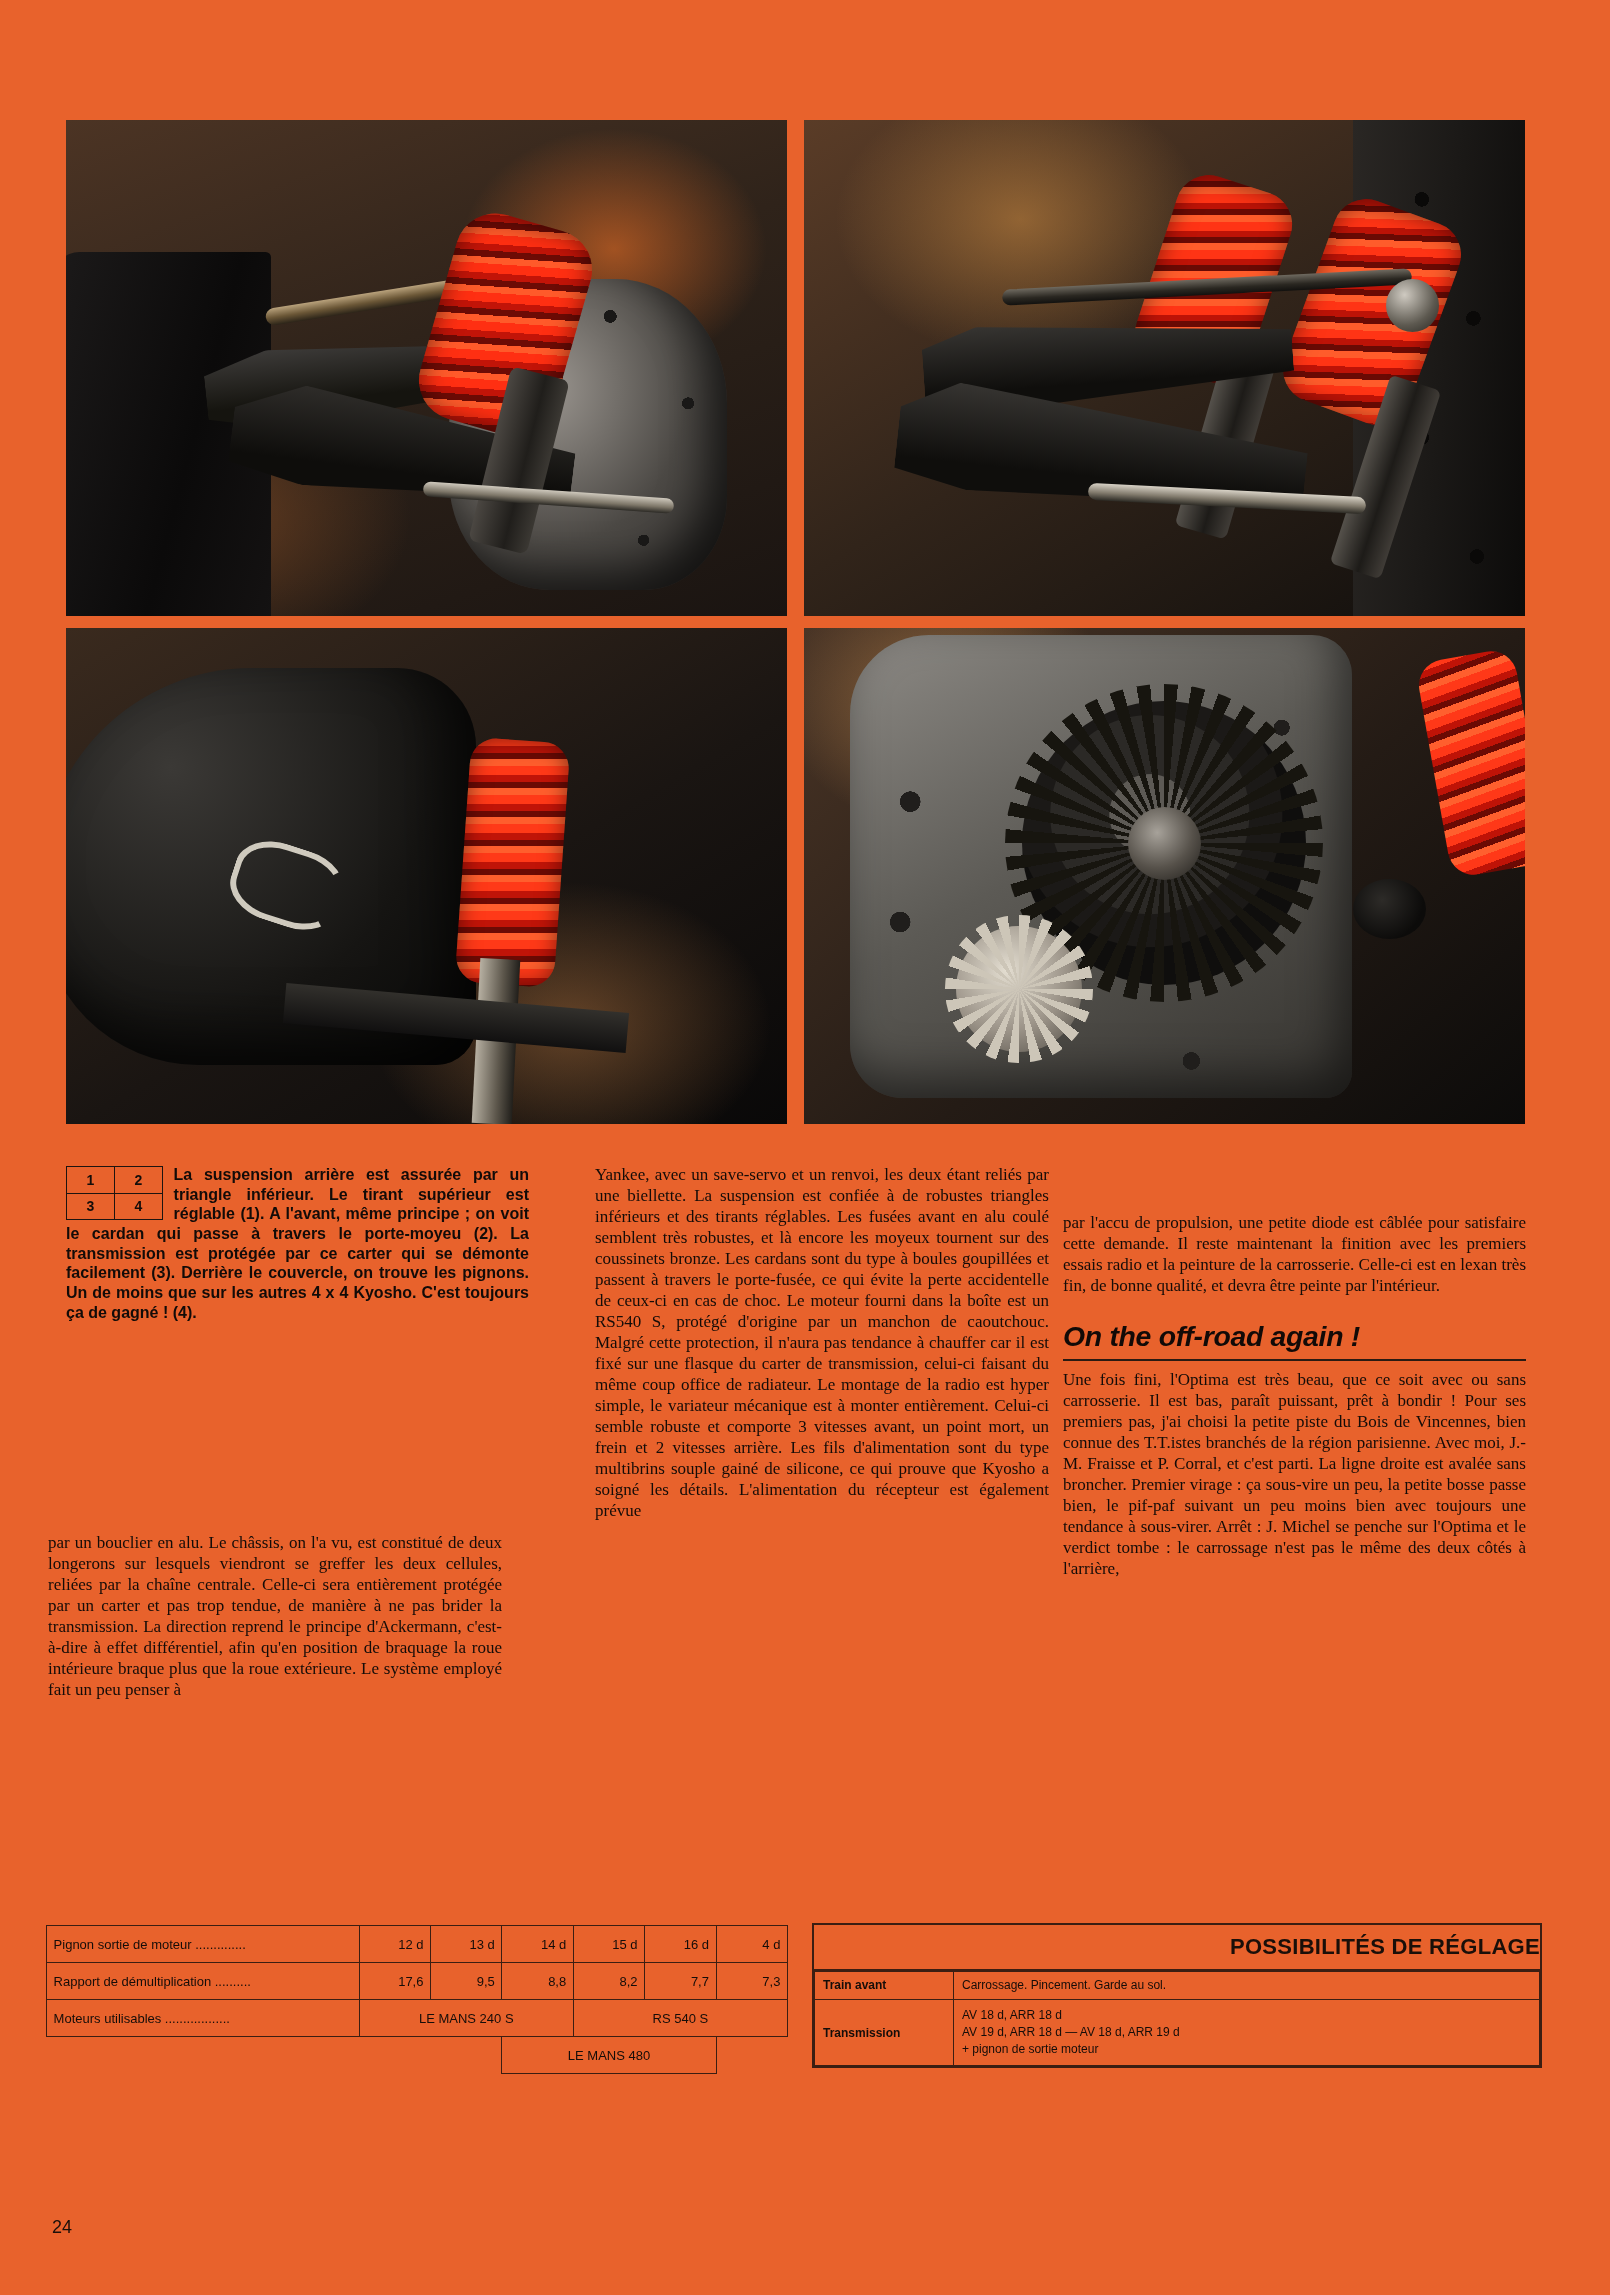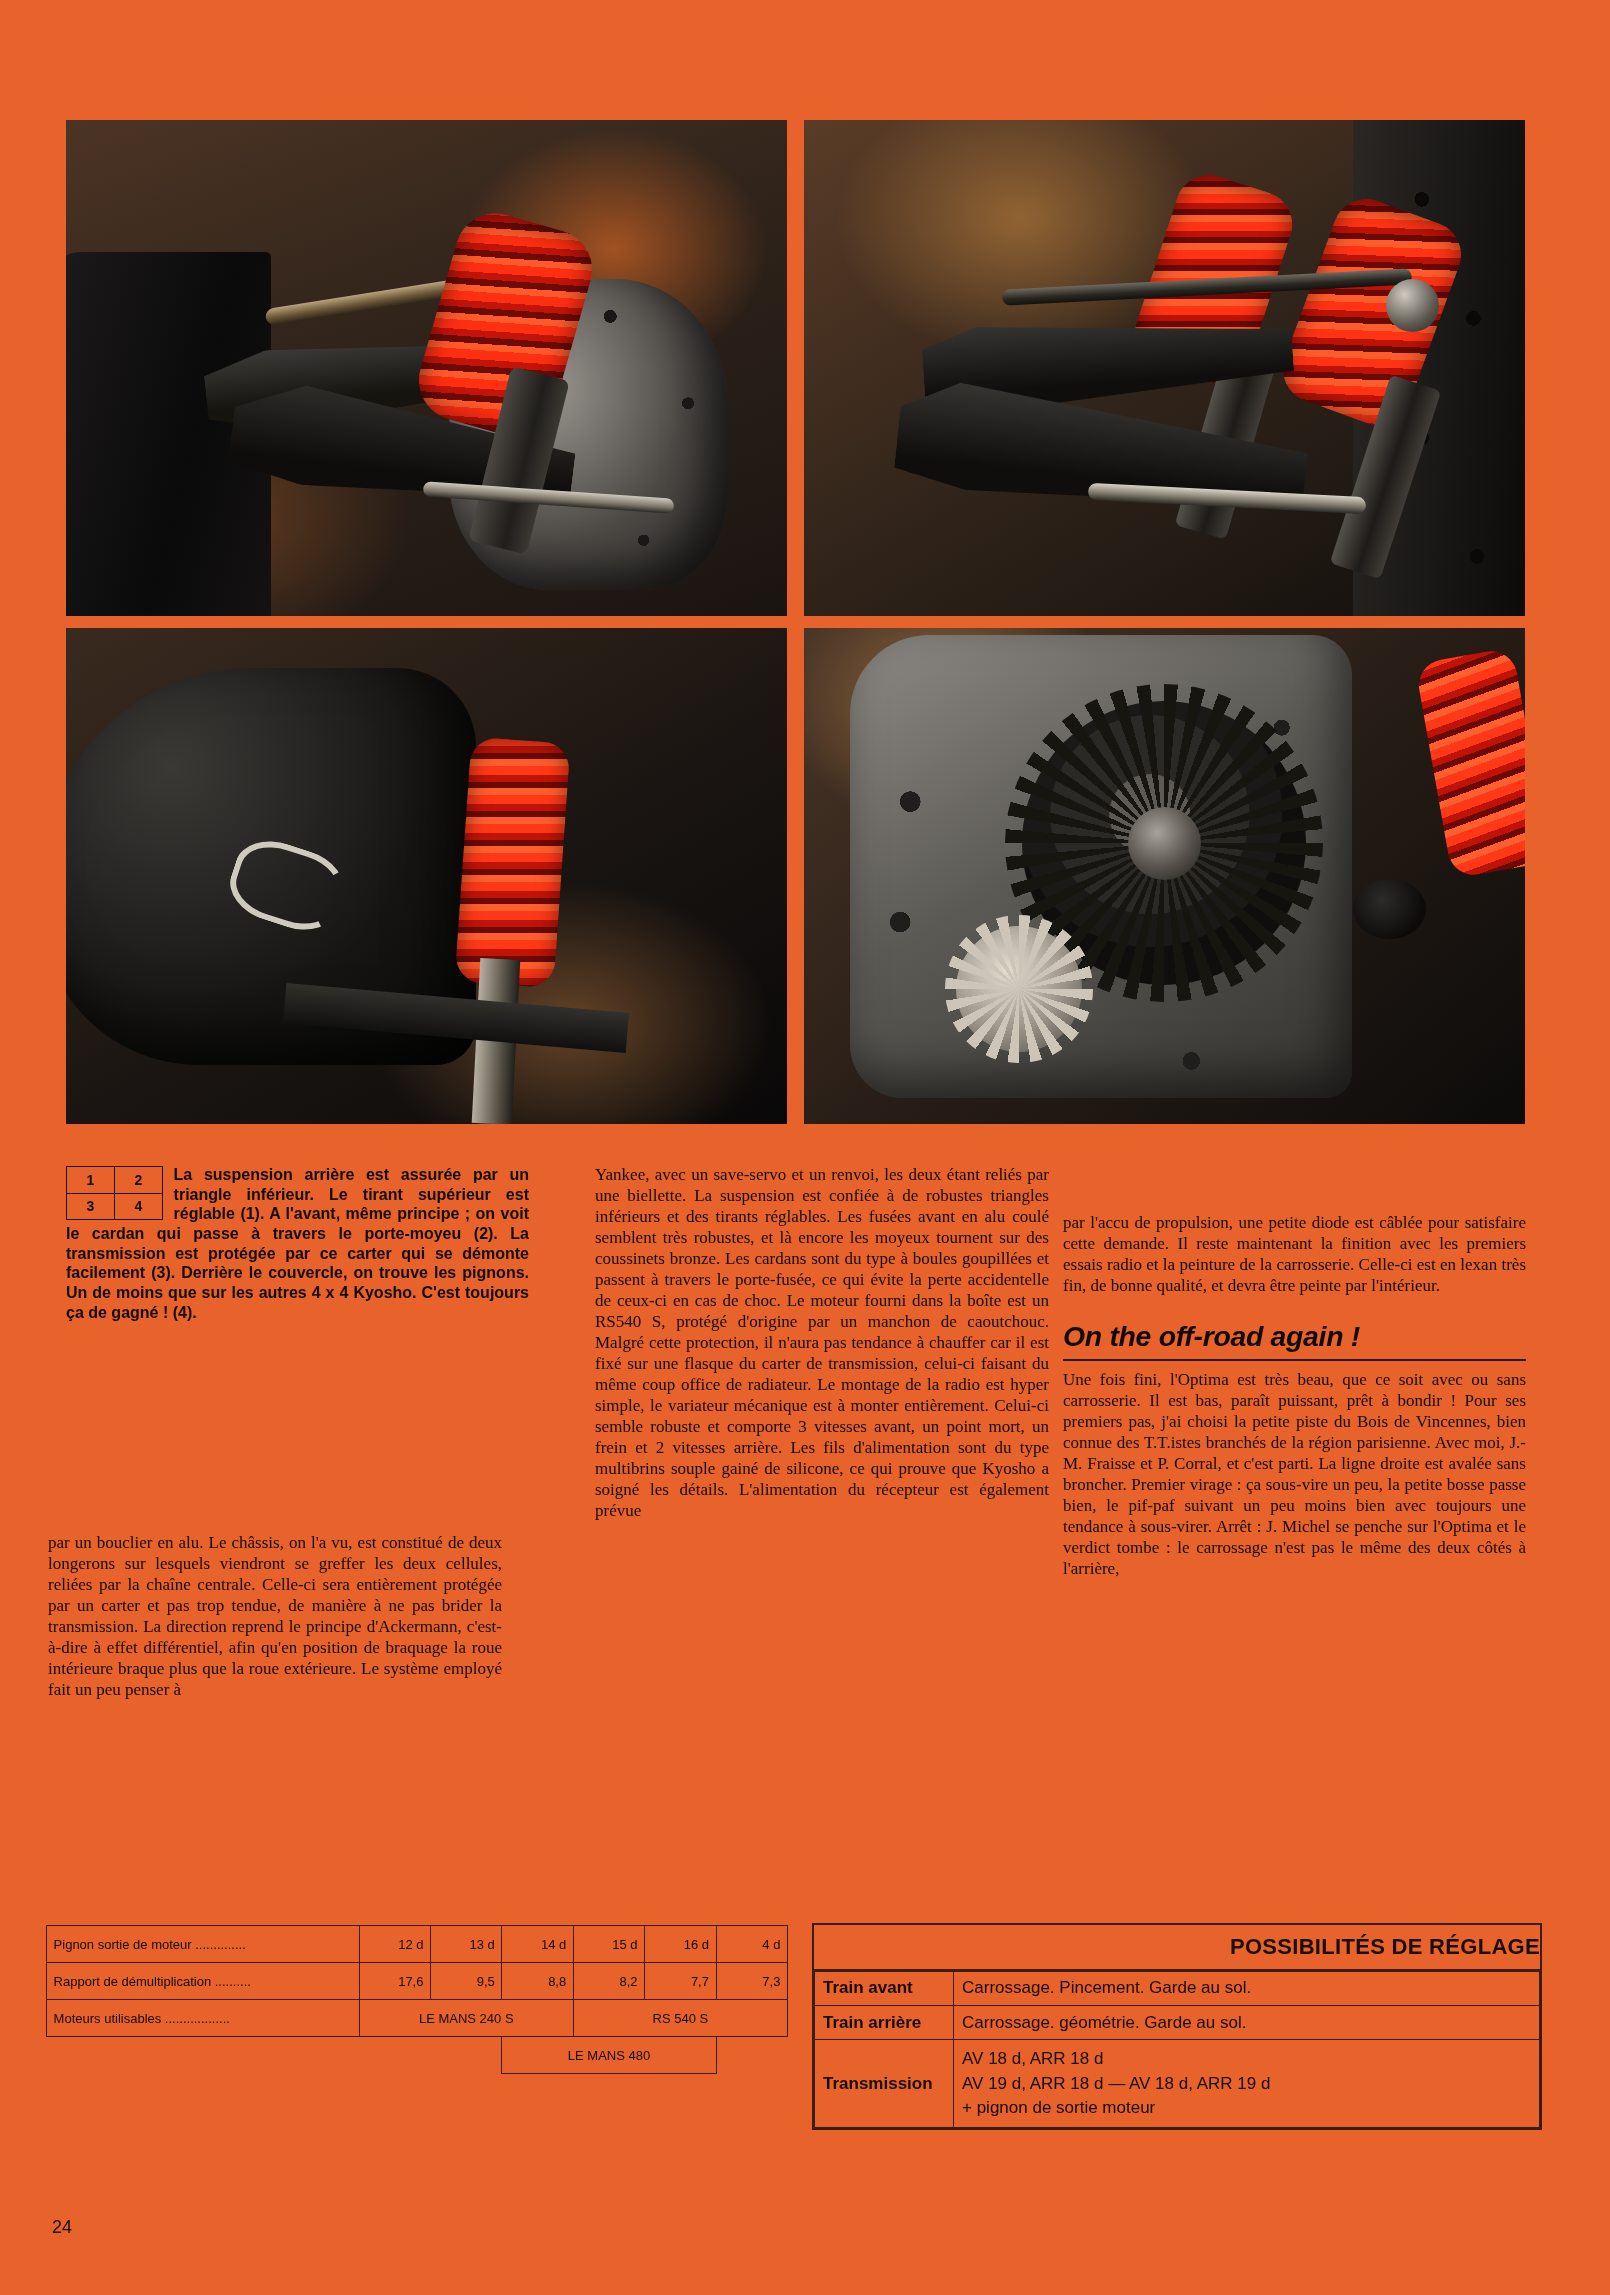--- a/index.html
+++ b/index.html
@@ -314,21 +314,21 @@
     border:2px solid #3b1e12;
   }
   .set-title {
     font-family:"Liberation Sans", sans-serif;
     font-weight:700; font-size:22px; letter-spacing:0.3px;
     text-align:right; padding:8.6px 0 9.3px;
     color:#1a0f09;
     border-bottom:2px solid #3b1e12;
   }
   .set-table { width:100%; border-collapse:collapse;
-    font-family:"Liberation Sans", sans-serif; font-size:17px; color:#150d09; }
+    font-family:"Liberation Sans", sans-serif; font-size:12px; color:#150d09; }
   .set-table td { border:1.3px solid #3b1e12; padding:6.6px 8px; vertical-align:middle; }
   .set-table td:first-child { width:139px; font-weight:700; }
   .set-table .multi { line-height:1.45; }
 
   .page-num {
     position:absolute; left:52px; top:2217px;
     font-family:"Liberation Sans", sans-serif;
     font-size:18px; color:#1a100b;
   }
 </style>
@@ -444,24 +444,20 @@
 
 <div class="set-wrap">
   <div class="set-title">POSSIBILITÉS DE RÉGLAGE</div>
   <table class="set-table">
     <tbody>
         <tr>
       <td>Train avant</td>
       <td>Carrossage. Pincement. Garde au sol.</td>
     </tr>
     <tr>
-      <td>Train arrière</td>
-      <td>Carrossage. géométrie. Garde au sol.</td>
-    </tr>
-    <tr>
       <td>Transmission</td>
       <td class="multi" style="white-space:pre-line;">AV 18 d, ARR 18 d
 AV 19 d, ARR 18 d — AV 18 d, ARR 19 d
 + pignon de sortie moteur</td>
     </tr>
   </tbody>
     </table>
 </div>
 
 <div class="page-num">24</div>

